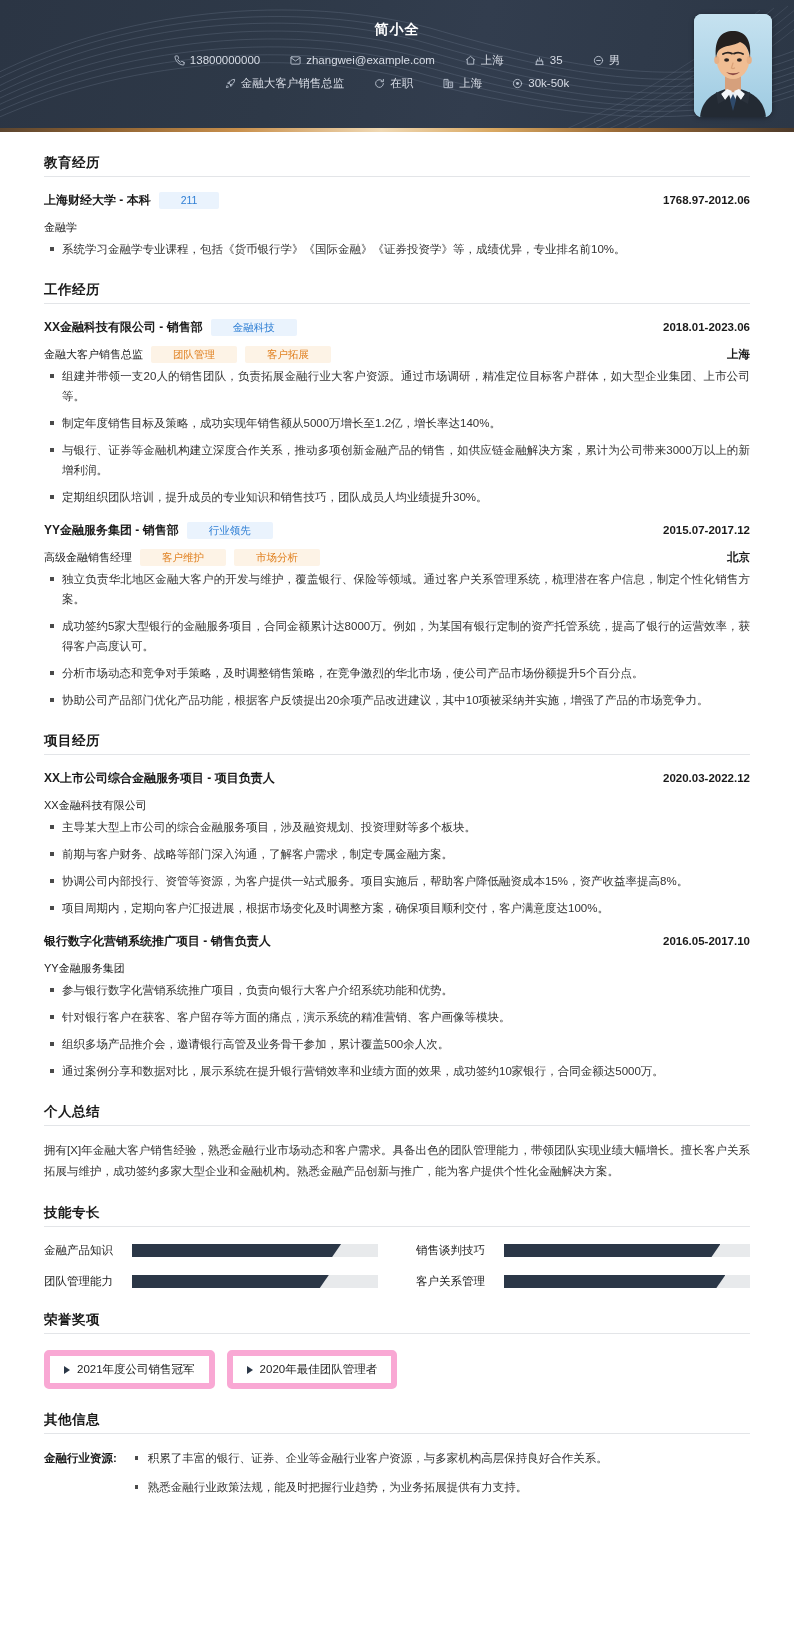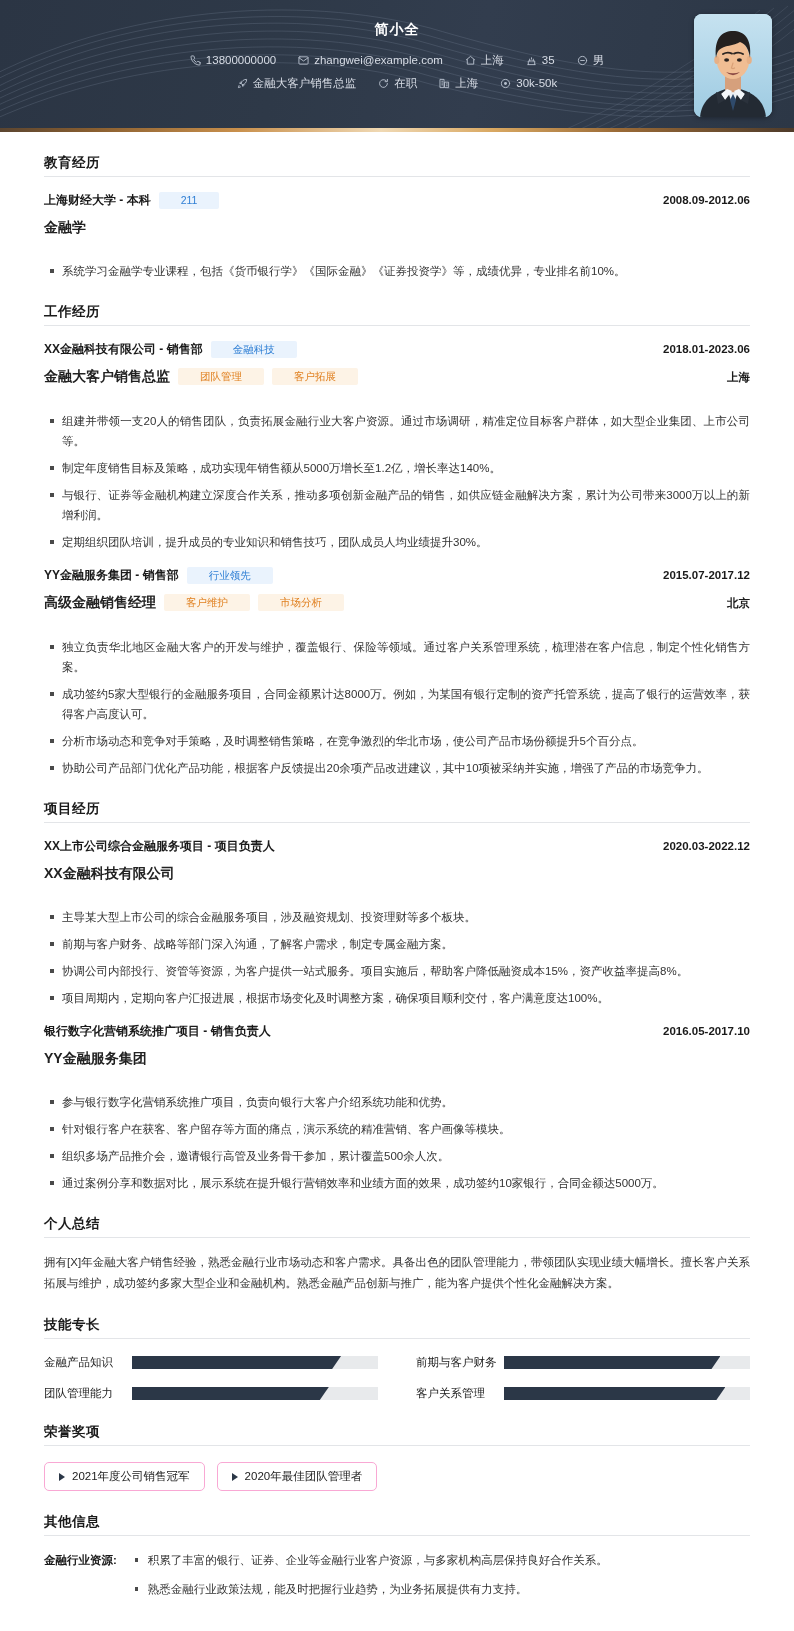--- a/index.html
+++ b/index.html
@@ -29,21 +29,21 @@
     font-size: 14px;
     font-weight: 700;
     letter-spacing: 1px;
     line-height: 30px;
   }
   .contact-row {
     display: flex;
     justify-content: center;
     align-items: center;
     flex-wrap: wrap;
-    gap: 4px;
+    gap: 12px;
     margin-top: 8px;
   }
   .contact-item {
     display: inline-flex;
     align-items: center;
     gap: 5px;
     color: #d8dde6;
     font-size: 11.5px;
     line-height: 16px;
     margin: 0 9px;
@@ -109,40 +109,40 @@
     line-height: 18px;
   }
   .entry-meta {
     font-size: 11.5px;
     font-weight: 700;
     color: #1a1a1a;
     white-space: nowrap;
     line-height: 18px;
   }
   .entry-sub {
-    font-size: 14px;
-    font-weight: 700;
+    font-size: 11px;
+    font-weight: 400;
     color: #222;
     line-height: 18px;
   }
   .entry-row2 { margin-top: 9px; }
 
   .tag {
     display: inline-block;
     font-size: 10.5px;
     line-height: 15px;
     padding: 1px 22px;
     border-radius: 2px;
     font-weight: 400;
     white-space: nowrap;
   }
   .tag-blue { color: #2f7fd4; background: #eaf3fd; }
   .tag-orange { color: #e08020; background: #fdf3e6; }
 
-  ul.bullets { list-style: none; margin-top: 25px; }
+  ul.bullets { list-style: none; margin-top: 3px; }
   ul.bullets li {
     position: relative;
     padding-left: 18px;
     font-size: 11.5px;
     line-height: 20px;
     color: #333;
     margin-bottom: 7px;
     text-align: justify;
   }
   ul.bullets li::before {
@@ -194,21 +194,21 @@
     left: 0; top: 0; bottom: 0;
     background: #2b3747;
   }
 
   
   .honors { margin-top: 16px; display: flex; gap: 12px; flex-wrap: wrap; }
   .honor-chip {
     display: inline-flex;
     align-items: center;
     gap: 7px;
-    border: 1px solid #f9a8d4;
+    border: 6px solid #f9a8d4;
     border-radius: 5px;
     padding: 6px 14px;
     font-size: 11.5px;
     color: #222;
     background: #fff;
     white-space: nowrap;
   }
   .honor-chip .tri {
     width: 0; height: 0;
     border-left: 6px solid #2b3747;
@@ -422,21 +422,21 @@
 <div class="page">
 
   <div class="section">
     <div class="section-title">教育经历</div>
     <div class="entry">
       <div class="entry-row">
         <div class="entry-left">
           <span class="entry-title">上海财经大学 - 本科</span>
           <span class="tag tag-blue">211</span>
         </div>
-        <div class="entry-date">2008.09-2012.06</div>
+        <div class="entry-date">1768.97-2012.06</div>
       </div>
       <div class="entry-sub entry-row2">金融学</div>
       <ul class="bullets">
         <li>系统学习金融学专业课程，包括《货币银行学》《国际金融》《证券投资学》等，成绩优异，专业排名前10%。</li>
       </ul>
     </div>
   </div>
 
   <div class="section">
     <div class="section-title">工作经历</div>
@@ -534,21 +534,21 @@
   <div class="section">
     <div class="section-title">技能专长</div>
     <div class="skills-grid">
       <div class="skill">
         <span class="skill-name">金融产品知识</span>
         <span class="skill-bar">
           <span class="skill-fill" style="width: 85%; clip-path: polygon(0px 0px, 100% 0px, calc(100% - 9px) 100%, 0px 100%);"></span>
         </span>
       </div>
       <div class="skill">
-        <span class="skill-name">前期与客户财务</span>
+        <span class="skill-name">销售谈判技巧</span>
         <span class="skill-bar">
           <span class="skill-fill" style="width: 88%; clip-path: polygon(0px 0px, 100% 0px, calc(100% - 9px) 100%, 0px 100%);"></span>
         </span>
       </div>
       <div class="skill">
         <span class="skill-name">团队管理能力</span>
         <span class="skill-bar">
           <span class="skill-fill" style="width: 80%; clip-path: polygon(0px 0px, 100% 0px, calc(100% - 9px) 100%, 0px 100%);"></span>
         </span>
       </div>

